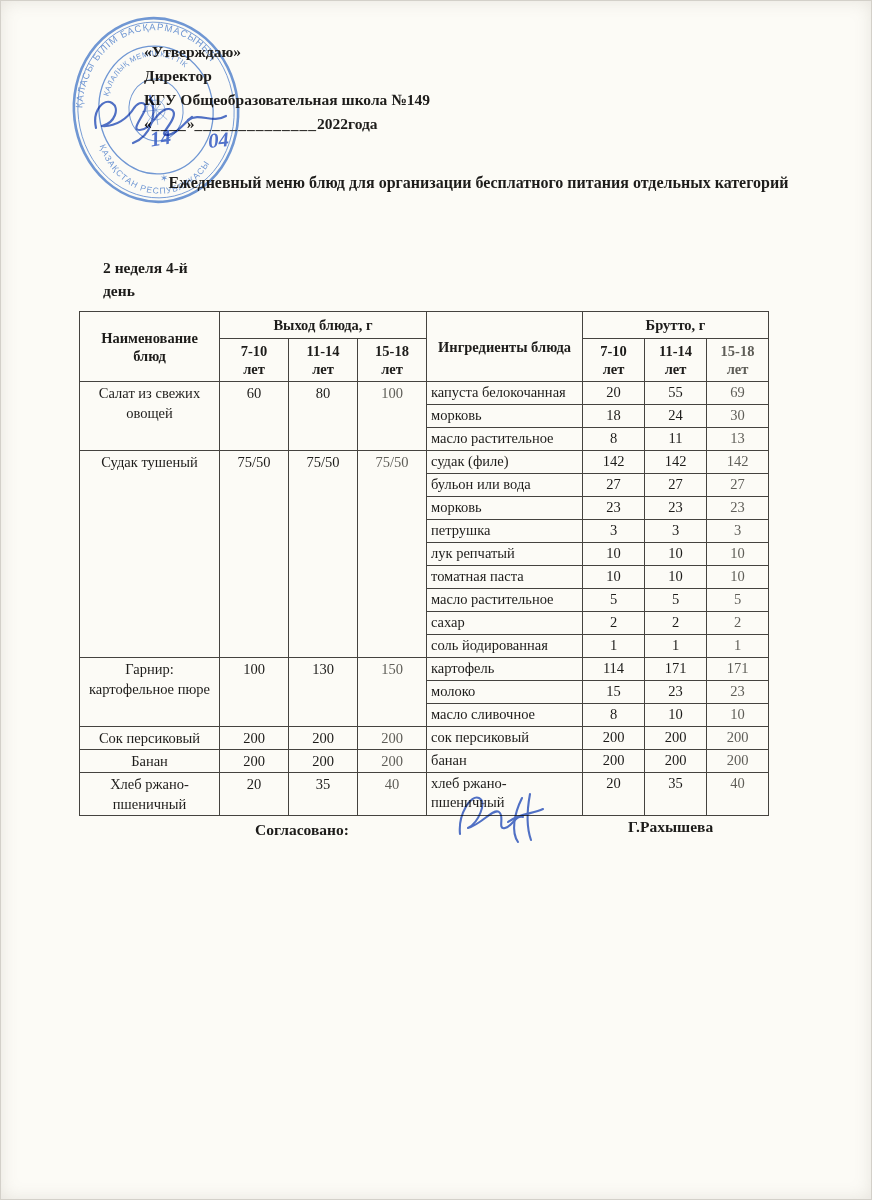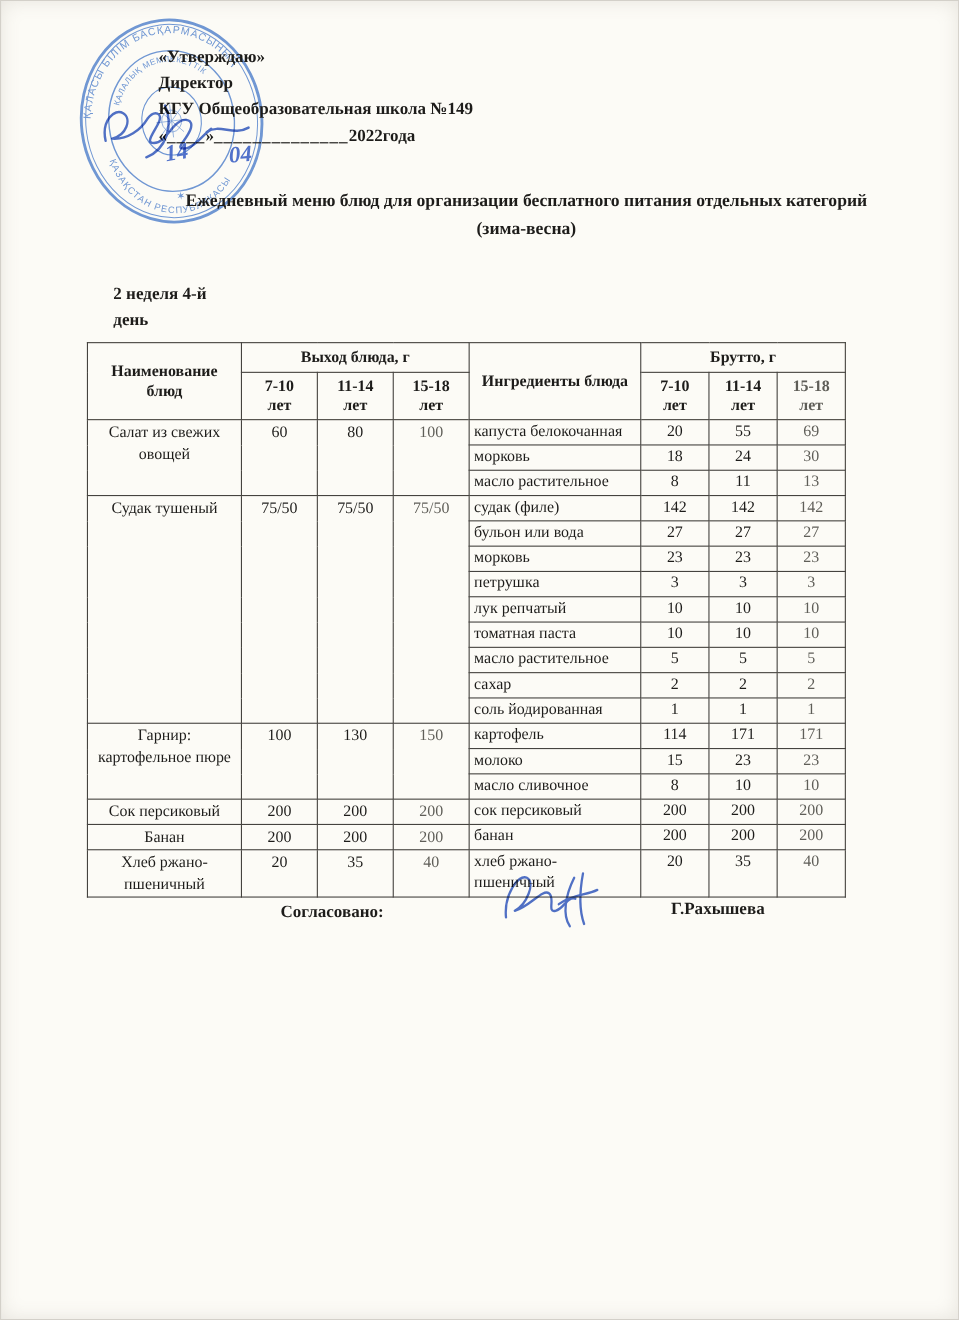--- a/index.html
+++ b/index.html
@@ -35,21 +35,21 @@
   .menu-table .h1 th { height:24px; }
   .menu-table .age-th { height:40px; }
   .dish-cell { text-align:center; line-height:20px;margin-top:48px; }
   .out-cell  { text-align:center; line-height:20px; }
   .ing-cell  { text-align:left; line-height:19px; height:20px; padding-left:6px; }
   .num-cell  { text-align:center; line-height:19px; }
   .faded { color:#5f5e58; }
 
   
   .agreed-label { position:absolute; left:255px; top:821px; font-weight:bold; font-size:15.5px; }
-  .agreed-name  { position:absolute; left:610px; top:818px; font-weight:bold; font-size:15.5px; }
+  .agreed-name  { position:absolute; left:628px; top:818px; font-weight:bold; font-size:15.5px; }
   .sig-footer { position:absolute; left:448px; top:782px; width:105px; height:66px; mix-blend-mode:multiply; }
 </style>
 </head>
 <body>
 
 <div class="page">
 
   <svg class="stamp" viewBox="0 0 176 192">
     <defs>
       <path id="arcTop" d="M 14,100 A 74,84 0 0 1 162,100" fill="none"></path>
@@ -90,21 +90,20 @@
   <svg class="sig-header" viewBox="0 0 155 58">
     <g fill="none" stroke="#3f63c6" stroke-width="2.2" stroke-linecap="round" stroke-linejoin="round" opacity="0.9">
       <path d="M8,38 C4,20 16,8 24,13 C32,18 27,33 14,36 C28,37 40,28 46,18 C52,10 61,12 56,22 C51,32 44,40 52,40 C60,40 65,30 71,24 C79,16 89,18 85,28 C81,38 71,45 79,45 C88,45 96,33 104,27"></path>
       <path d="M62,6 C70,24 63,46 45,53"></path>
       <path d="M100,30 C112,22 124,34 138,26"></path>
     </g>
   </svg>
 
   <div class="title">
     <div>Ежедневный меню блюд для организации бесплатного питания отдельных категорий</div>
-    <div class="l3">(зима-весна)</div>
   </div>
 
   <div class="week">2 неделя 4-й
 день</div>
 
   <table class="menu-table">
     <colgroup>
       <col style="width:140px">
         <col style="width:69px">
         <col style="width:69px">

